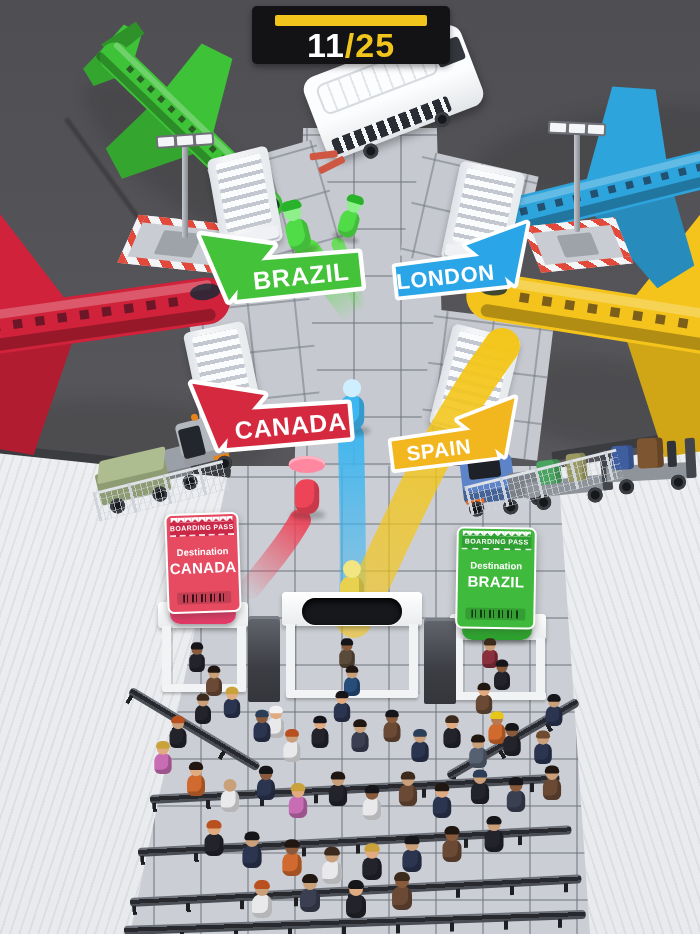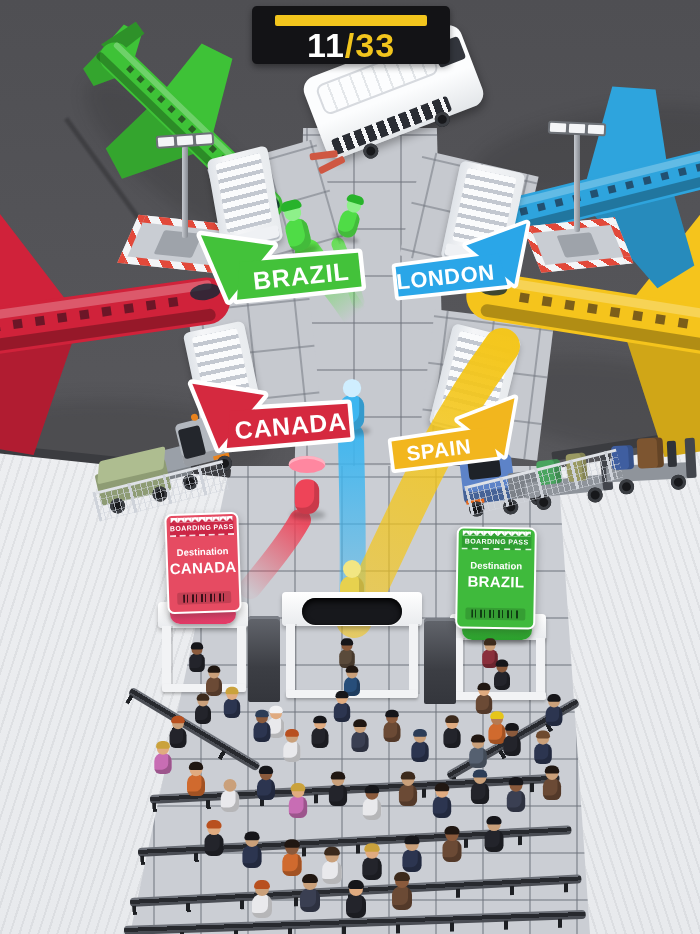--- a/index.html
+++ b/index.html
@@ -651,16 +651,16 @@
       </div>
       <div class="person" style="left: 356px; top: 918px; --s: 1;">
         <i class="p-body" style="background: rgb(35, 36, 43);"></i>
         <i class="p-head" style="background: rgb(224, 171, 128);"></i>
         <i class="p-hair" style="background: rgb(22, 22, 26);"></i>
       </div>
     </div>
 
   <div class="hud" style="left:252px;top:6px;width:198px;height:58px">
     <div class="hud-bar"></div>
-    <div class="hud-text"><span class="c-cur">11</span><span class="c-sep">/</span><span class="c-tot">33</span></div>
+    <div class="hud-text"><span class="c-cur">11</span><span class="c-sep">/</span><span class="c-tot">25</span></div>
   </div>
 
 </div>
 
 </body></html>

